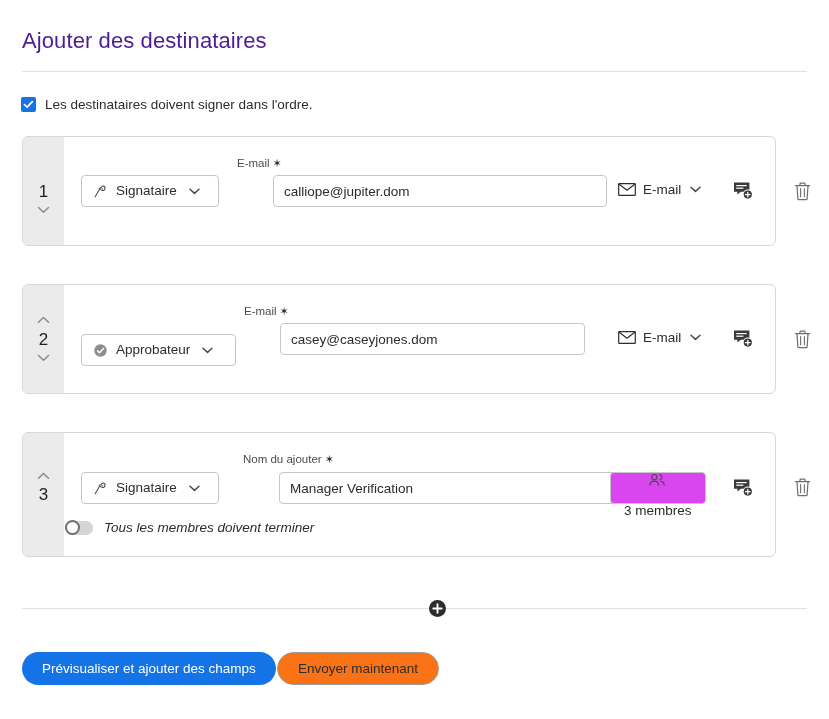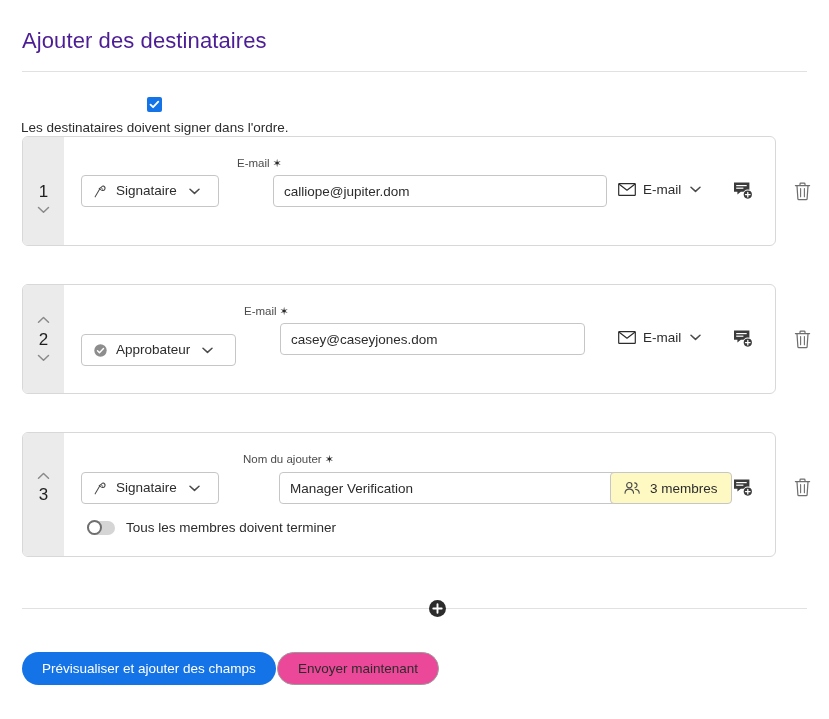--- a/index.html
+++ b/index.html
@@ -36,21 +36,20 @@
   }
 
   
   .order-row {
     position: absolute;
     left: 21px;
     top: 97px;
     display: flex;
     align-items: center;
     gap: 9px;
-    flex-direction: column;
   }
   .checkbox {
     width: 15px;
     height: 15px;
     border-radius: 2px;
     background: #1473e6;
     display: flex;
     align-items: center;
     justify-content: center;
     flex: 0 0 auto;
@@ -187,29 +186,30 @@
     justify-content: center;
     color: #6e6e6e;
   }
 
   
   .members-btn {
     position: absolute;
     height: 32px;
     border: 1px solid #c6c6c6;
     border-radius: 4px;
-    background: #fef9c3;
-    display: flex;
-    align-items: center;
-    gap: 9px;
+    background: #d946ef;
+    display: flex;
+    align-items: center;
+    gap: 16px;
     padding: 0 13px;
     box-sizing: border-box;
     font-size: 13.5px;
     color: #2c2c2c;
     white-space: nowrap;
+    flex-direction: column;
   }
 
   
   .toggle-row {
     position: absolute;
     display: flex;
     align-items: center;
     gap: 11px;
   }
   .toggle {
@@ -273,21 +273,21 @@
     justify-content: center;
     white-space: nowrap;
   }
   .btn-secondary {
     position: absolute;
     left: 277px;
     top: 652px;
     height: 33px;
     padding: 0 20px;
     border-radius: 17px;
-    background: #ec4899;
+    background: #f97316;
     color: #2c2c2c;
     font-size: 13.5px;
     font-family: "Liberation Sans", sans-serif;
     border: 1px solid #9a9a9a;
     box-sizing: border-box;
     display: flex;
     align-items: center;
     justify-content: center;
     white-space: nowrap;
   }
@@ -494,21 +494,21 @@
       <svg width="21" height="20" viewBox="0 0 21 20" aria-hidden="true">
         <path d="M1 1.6 h15.4 v9.1 h-8.6 l-3.4 2.9 v-2.9 h-3.4 z" fill="currentColor"></path>
         <rect x="3.2" y="4.0" width="10.5" height="1.2" fill="#ffffff"></rect>
         <rect x="3.2" y="6.6" width="7.2" height="1.2" fill="#ffffff"></rect>
         <circle cx="14.8" cy="13.6" r="5.0" fill="#ffffff"></circle>
         <circle cx="14.8" cy="13.6" r="4.1" fill="currentColor"></circle>
         <path d="M14.8 11.3 v4.6 M12.5 13.6 h4.6" stroke="#ffffff" stroke-width="1.3" stroke-linecap="round"></path>
       </svg>
     </div>
 
-    <div class="toggle-row" style="left:23px; top:88px;">
+    <div class="toggle-row" style="left:1px; top:88px;font-style:italic;">
       <span class="toggle">
         <span class="knob"></span>
       </span>
       <span class="toggle-label">Tous les membres doivent terminer</span>
     </div>
   </div>
 </div>
 <div class="trash-btn" style="left:791px; top:475px; width:22px; height:24px;">
   <svg width="17" height="19" viewBox="0 0 17 19" aria-hidden="true">
     <path d="M1.4 3.6 h14.2" stroke="currentColor" stroke-width="1.2" stroke-linecap="round" fill="none"></path>

